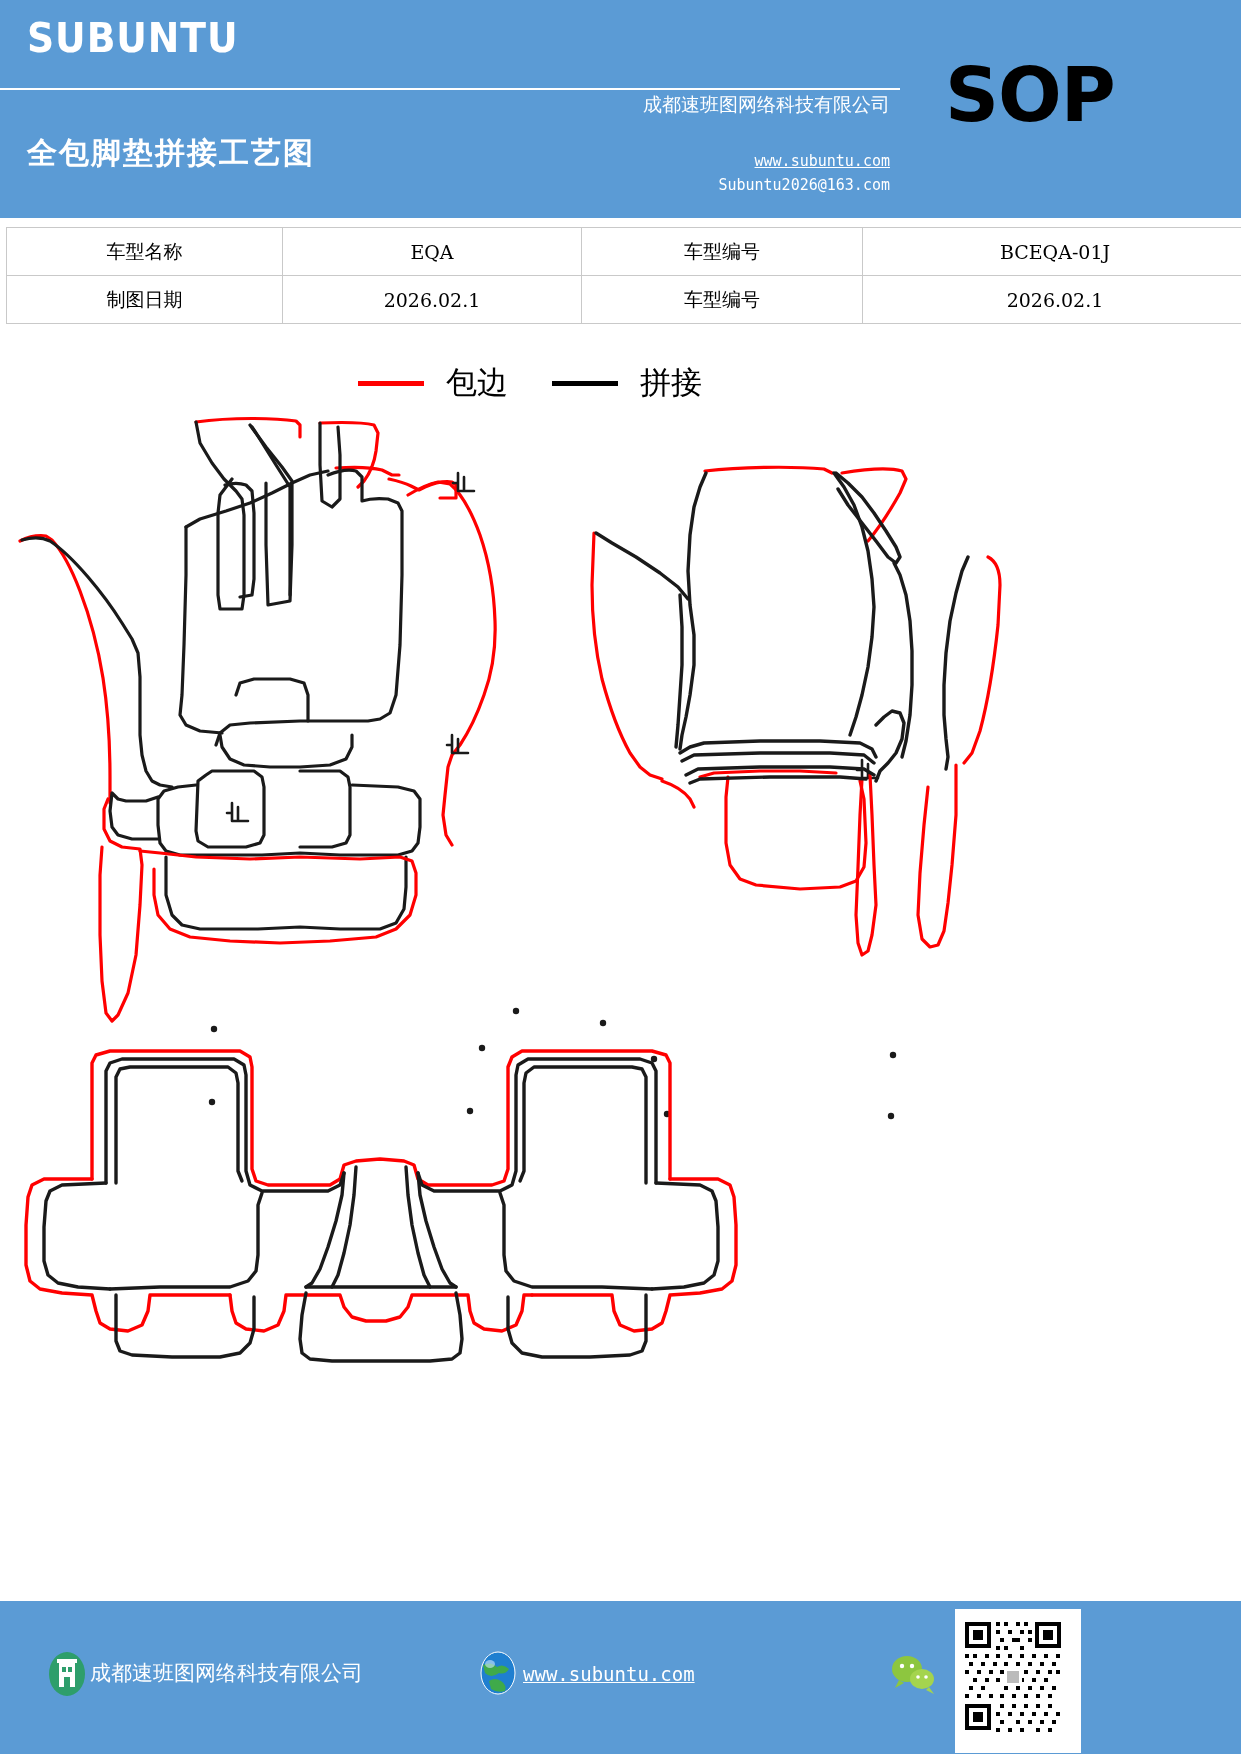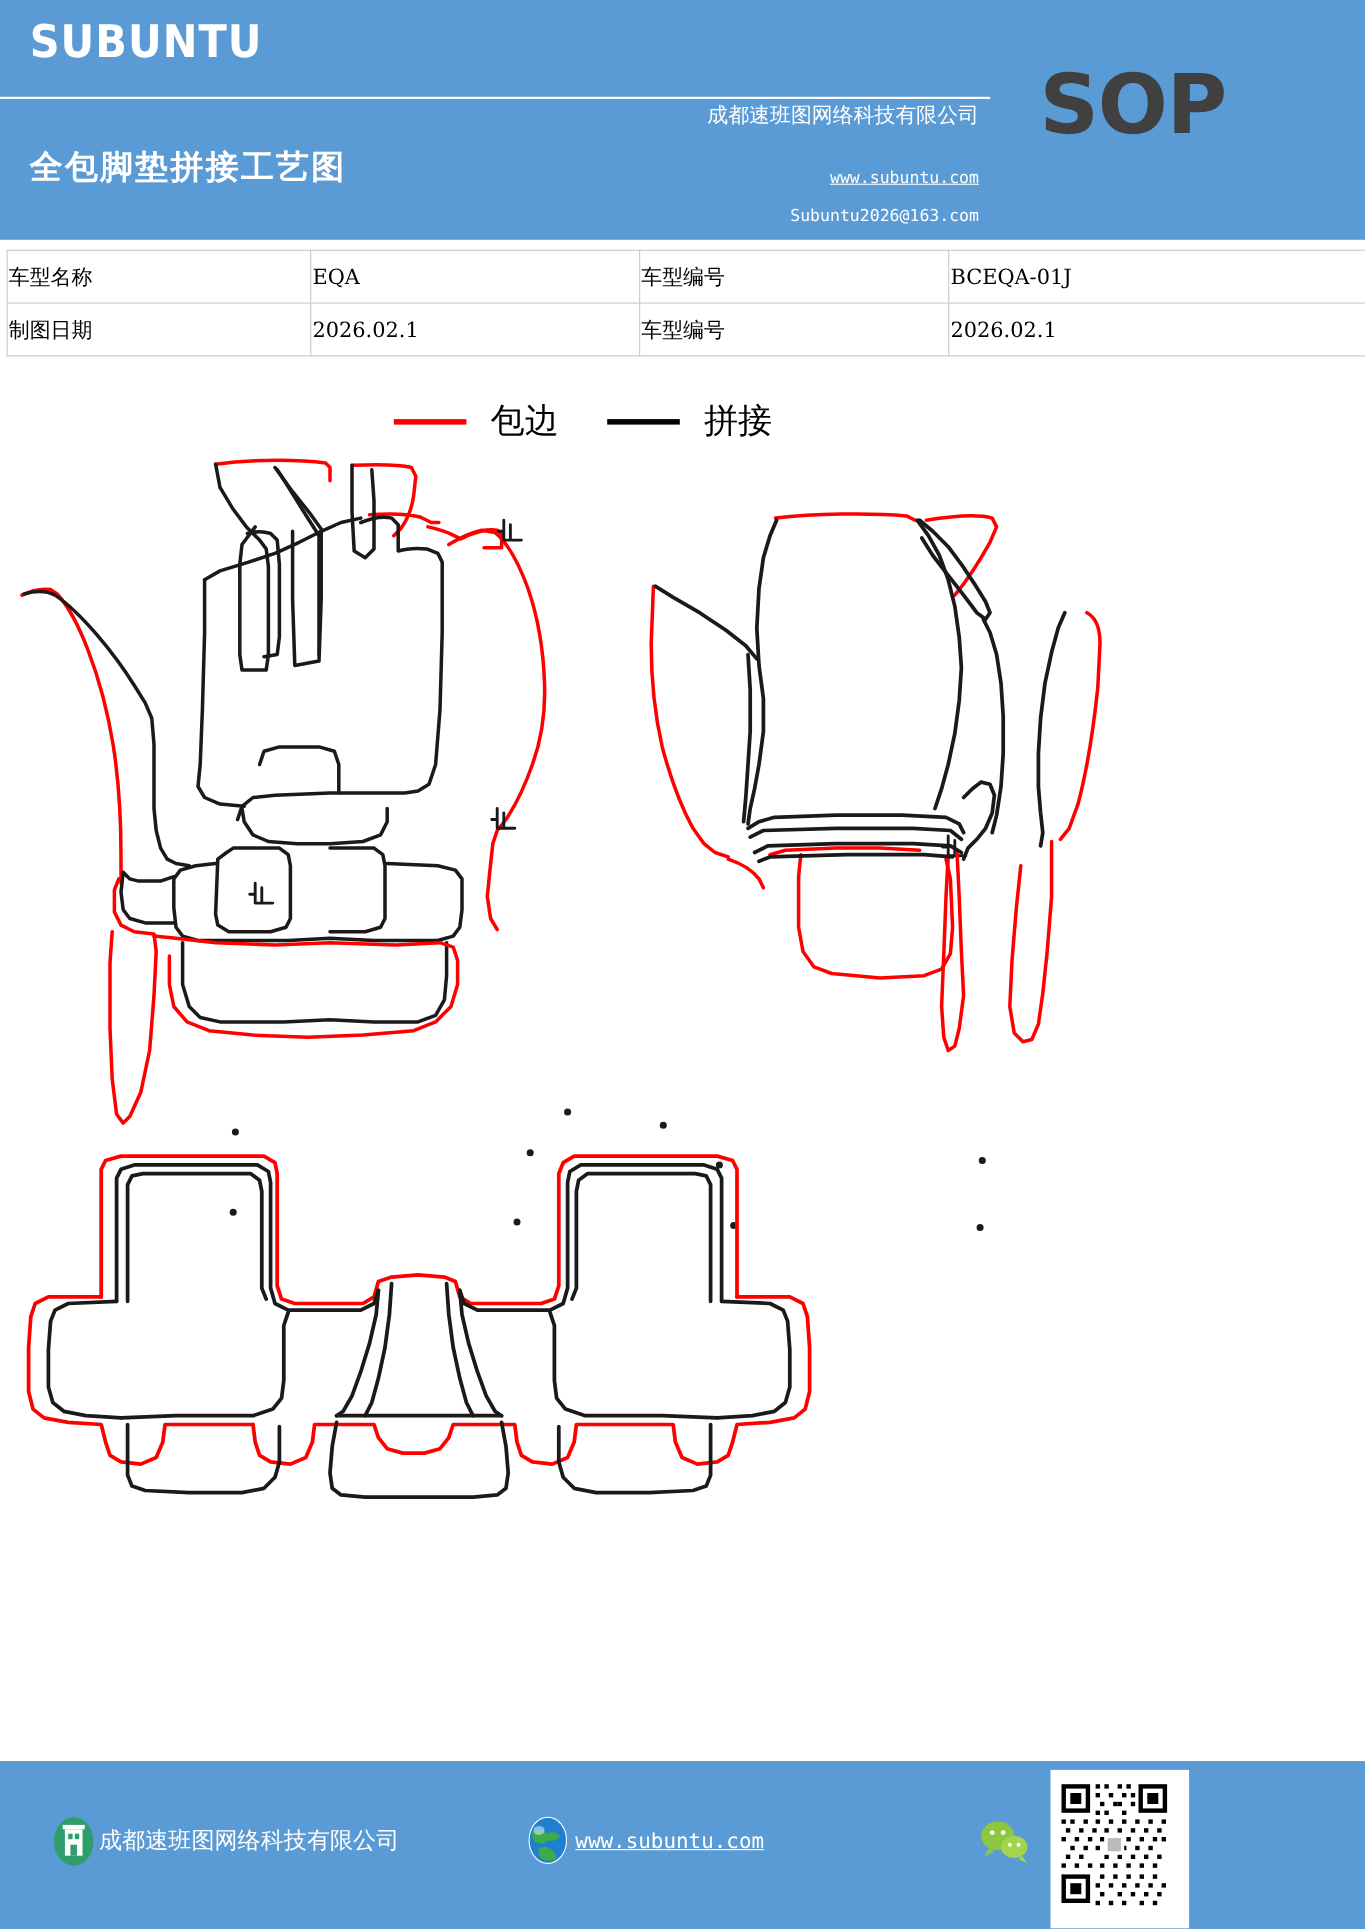--- a/index.html
+++ b/index.html
@@ -34,38 +34,38 @@
   .company-hdr{
     position:absolute;left:560px;top:92px;width:330px;text-align:right;
     color:#ffffff;font-size:19px;font-family:"DejaVu Serif","Liberation Serif",serif;
   }
   .hdr-url{
     position:absolute;left:560px;top:152px;width:330px;text-align:right;
     color:#ffffff;font-size:15px;font-family:"DejaVu Sans Mono","Liberation Mono",monospace;
     text-decoration:underline;
   }
   .hdr-mail{
-    position:absolute;left:560px;top:187px;width:330px;text-align:right;
+    position:absolute;left:560px;top:176px;width:330px;text-align:right;
     color:#ffffff;font-size:15px;font-family:"DejaVu Sans Mono","Liberation Mono",monospace;
   }
   .sop{
     position:absolute;left:945px;top:58px;
-    color:#404040;font-family:"DejaVu Sans","Liberation Sans",sans-serif;
+    color:#000000;font-family:"DejaVu Sans","Liberation Sans",sans-serif;
     font-weight:bold;font-size:75px;line-height:1;letter-spacing:-1px;
   }
 
   
   .infotable{
     position:absolute;left:6px;top:227px;width:1229px;
     border-collapse:collapse;
     table-layout:fixed;
   }
   .infotable td{
     border:1px solid #c9c9c9;
-    height:45px;vertical-align:middle;
+    height:45px;text-align:center;vertical-align:middle;
     font-size:19px;color:#000000;
     font-family:"DejaVu Serif","Liberation Serif",serif;
   }
   .c1{width:273px;} .c2{width:296px;} .c3{width:278px;} .c4{width:382px;}
   .val{font-family:"DejaVu Sans","Liberation Sans",sans-serif;font-size:17px;}
 
   
   .legend{
     position:absolute;left:0;top:358px;width:1241px;height:40px;
   }

